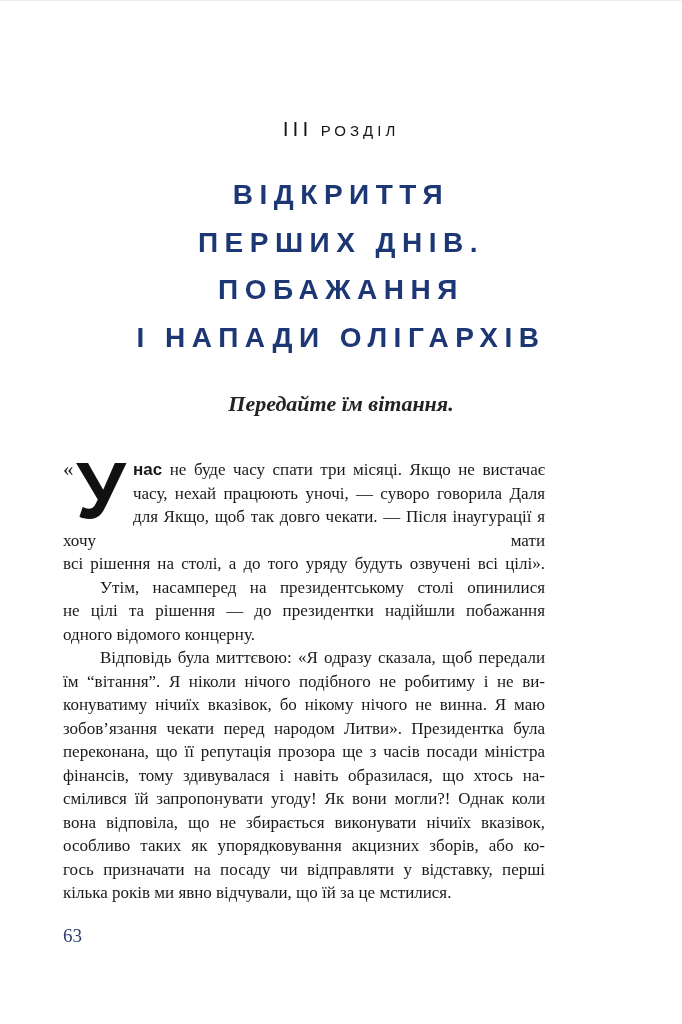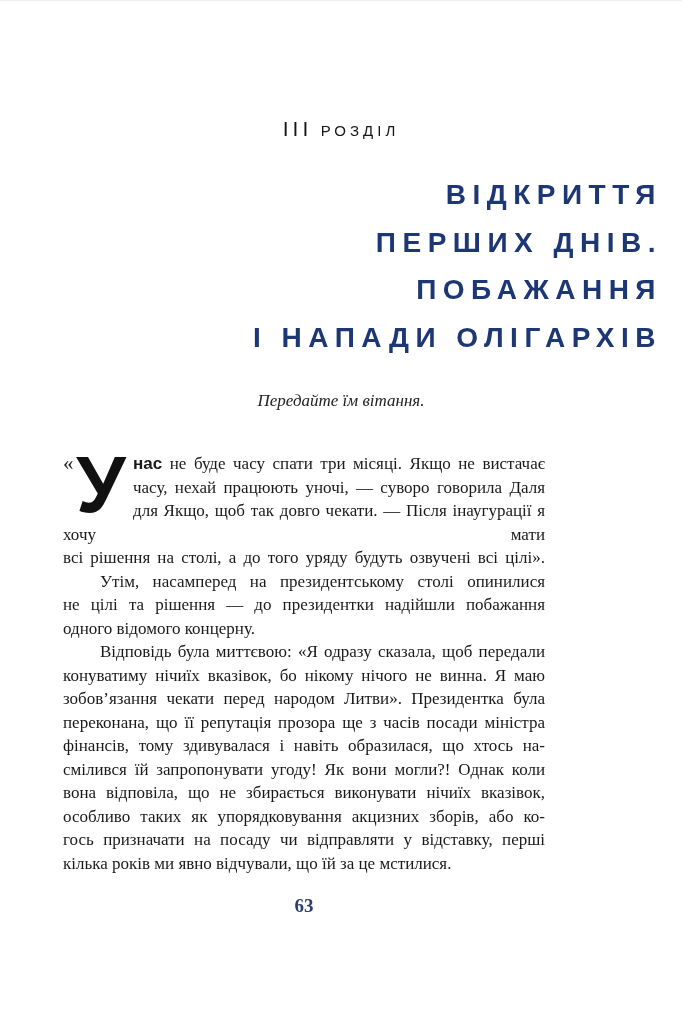--- a/index.html
+++ b/index.html
@@ -18,32 +18,33 @@
     text-align:center;
     font-family:"Liberation Sans", sans-serif;
     font-weight:400;
     color:#161616;
     letter-spacing:4px;
   }
   .chapter-num { font-size:21px; }
   .chapter-word { font-size:15px; text-transform:uppercase; letter-spacing:4px; }
   .title {
     margin:30px 20px 0 20px;
-    text-align:right;
+    text-align:center;
     font-family:"Liberation Sans", sans-serif;
     font-weight:700;
     color:#1d3775;
   }
   .title-line { font-size:28px; line-height:47.5px; letter-spacing:6.5px; }
   .epigraph {
     margin-top:30px;
     text-align:center;
     font-style:italic;
-    font-size:17px;
+    font-size:22px;
     color:#222222;
+    font-weight:bold;
   }
   .body-block {
     width:482px;
     margin:41px 0 0 63px;
     font-size:17px;
     line-height:23.5px;
     color:#191919;
   }
   .line { text-align:justify; }
   .jl { text-align-last:justify; }
@@ -59,24 +60,23 @@
     position:absolute; top:-7px; left:13px;
     font-family:"Liberation Sans", sans-serif;
     font-weight:700;
     font-size:80px; line-height:80px;
     letter-spacing:-2px;
     color:#111111;
   }
   .page-number {
     width:482px;
     margin:20px 0 0 63px;
-    text-align:center;
+    text-align:left;
     font-size:19px;
     color:#2b3f6e;
-    font-weight:bold;
   }
 </style>
 </head>
 <body>
 
 <div class="page">
 
   <div class="chapter-label">
     <span class="chapter-num">ІІІ</span>
     <span class="chapter-word">розділ</span>
@@ -105,20 +105,21 @@
     </div>
 
     <div class="para">
       <div class="line jl ind">Утім, насамперед на президентському столі опинилися</div>
       <div class="line jl">не цілі та рішення — до президентки надійшли побажання</div>
       <div class="line">одного відомого концерну.</div>
     </div>
 
     <div class="para">
       <div class="line jl ind">Відповідь була миттєвою: «Я одразу сказала, щоб передали</div>
+      <div class="line jl">їм “вітання”. Я ніколи нічого подібного не робитиму і не ви-</div>
       <div class="line jl">конуватиму нічиїх вказівок, бо нікому нічого не винна. Я маю</div>
       <div class="line jl">зобов’язання чекати перед народом Литви». Президентка була</div>
       <div class="line jl">переконана, що її репутація прозора ще з часів посади міністра</div>
       <div class="line jl">фінансів, тому здивувалася і навіть образилася, що хтось на-</div>
       <div class="line jl">смілився їй запропонувати угоду! Як вони могли?! Однак коли</div>
       <div class="line jl">вона відповіла, що не збирається виконувати нічиїх вказівок,</div>
       <div class="line jl">особливо таких як упорядковування акцизних зборів, або ко-</div>
       <div class="line jl">гось призначати на посаду чи відправляти у відставку, перші</div>
       <div class="line">кілька років ми явно відчували, що їй за це мстилися.</div>
     </div>

